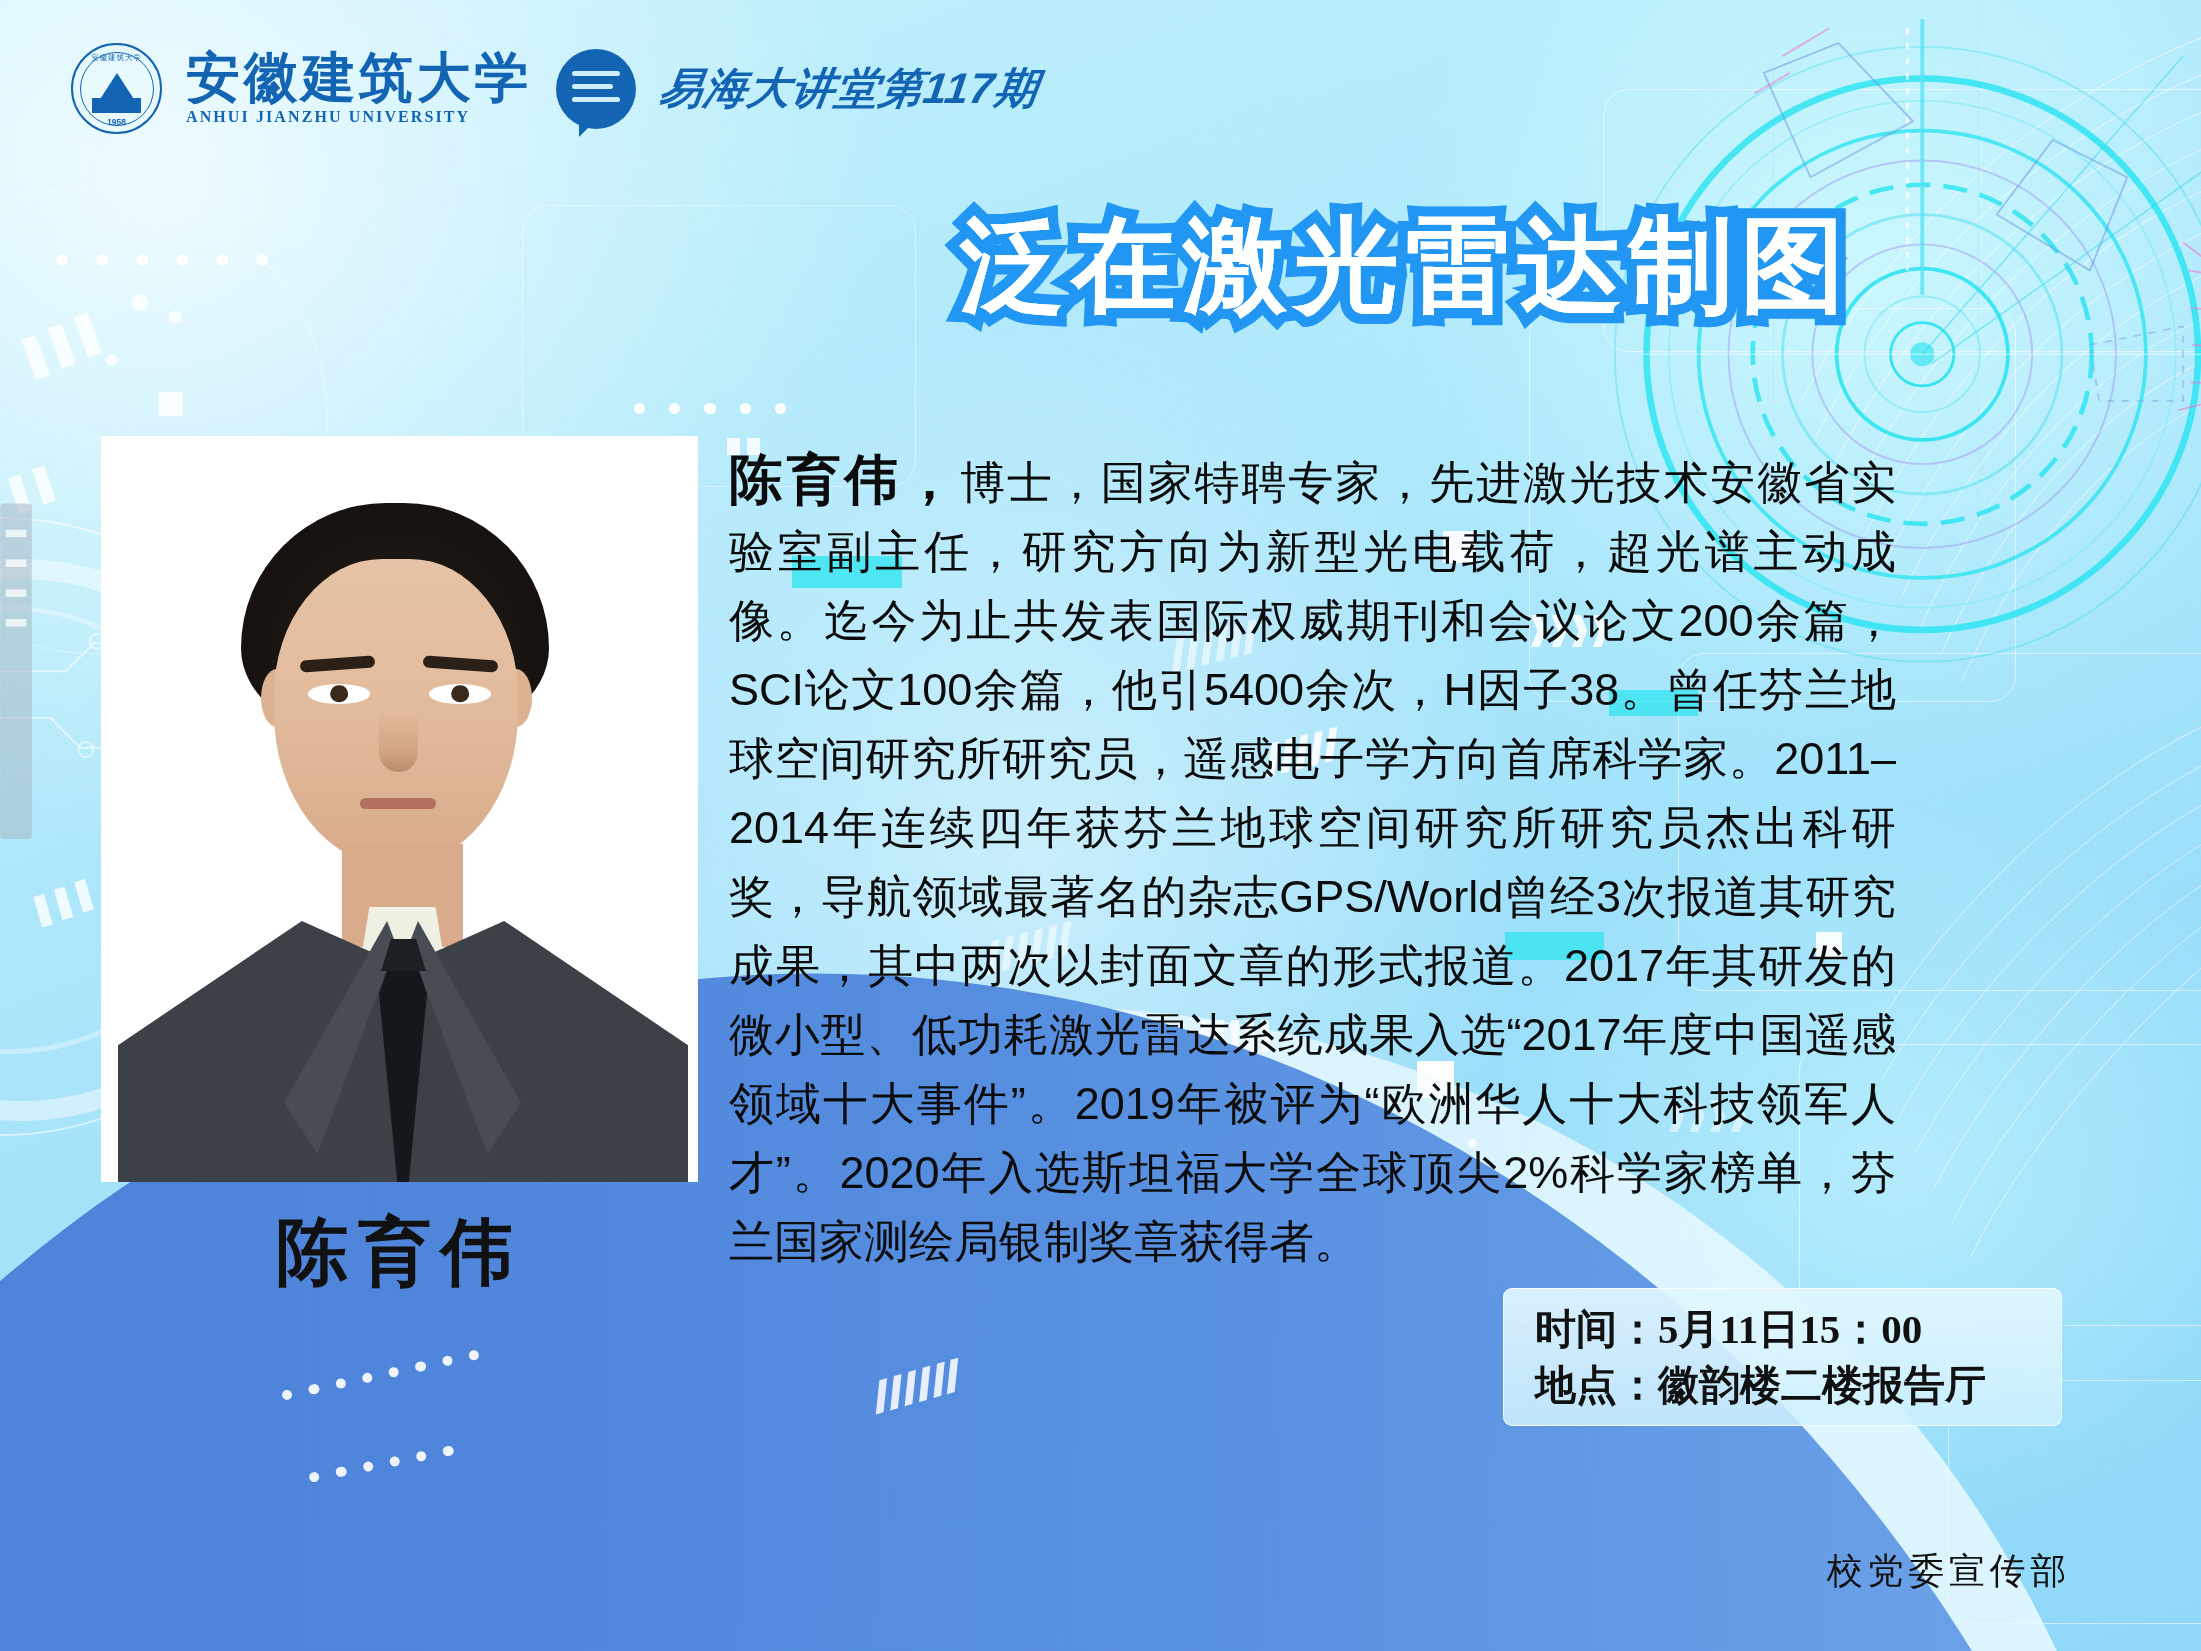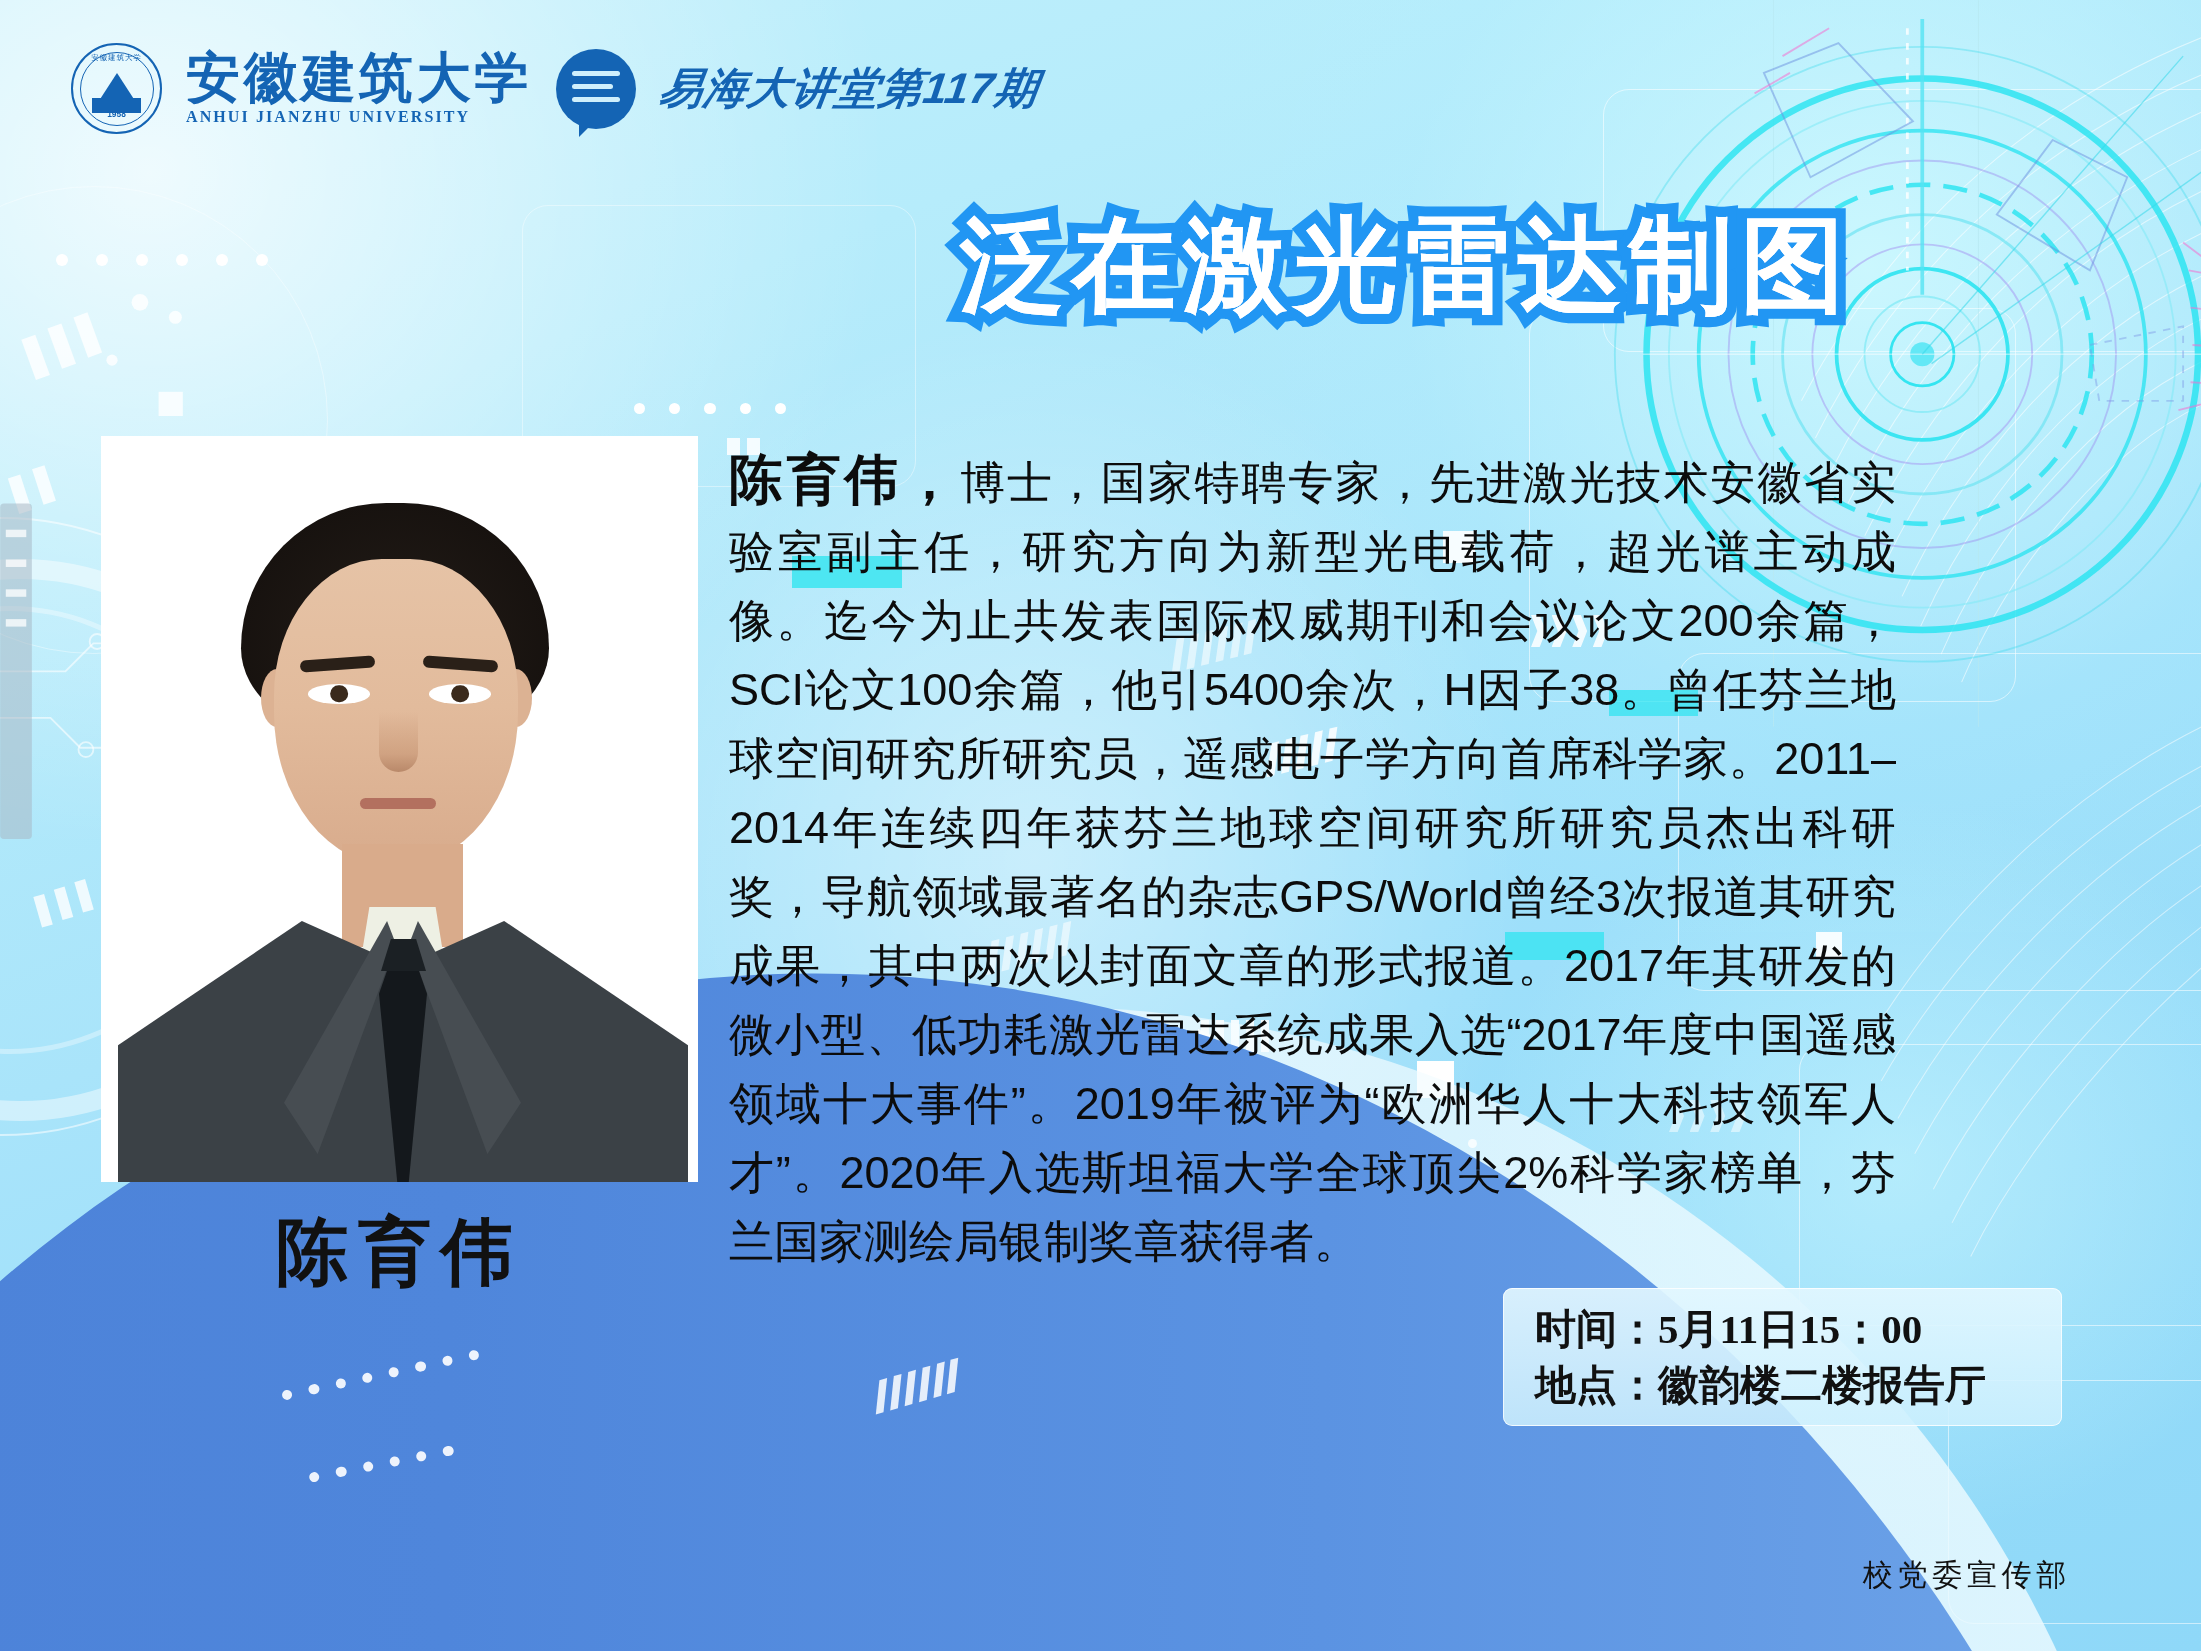--- a/index.html
+++ b/index.html
@@ -77,21 +77,21 @@
   .mesh{position:absolute;pointer-events:none;overflow:hidden;}
 
   
   .header{position:absolute;left:71px;top:43px;display:flex;align-items:center;gap:24px;}
   .seal{position:relative;width:91px;height:91px;border-radius:50%;
     border:2.8px solid #1464b4;box-sizing:border-box;}
   .seal .inner{position:absolute;inset:6.5px;border-radius:50%;border:1.9px solid #1464b4;}
   .seal .tri{position:absolute;left:50%;top:28px;transform:translateX(-50%);
     width:0;height:0;border-left:24px solid transparent;border-right:24px solid transparent;border-bottom:37px solid #1464b4;}
   .seal .base{position:absolute;left:18.6px;right:18.6px;bottom:18.6px;height:15px;background:#1464b4;}
-  .seal .yr{position:absolute;left:0;right:0;bottom:13px;text-align:center;font-size:8.4px;color:#1464b4;font-weight:bold;}
+  .seal .yr{position:absolute;left:0;right:0;bottom:5px;text-align:center;font-size:8.4px;color:#1464b4;font-weight:bold;}
   .seal .arcTop,.seal .arcBot{position:absolute;left:0;right:0;text-align:center;font-size:7.5px;color:#1464b4;letter-spacing:0.9px;}
   .uniName{font-family:"Liberation Serif",serif;font-size:54px;font-weight:bold;color:#1464b4;
     letter-spacing:3.7px;line-height:1;}
   .uniEn{font-family:"Liberation Serif",serif;font-size:16px;font-weight:bold;color:#1464b4;letter-spacing:2.1px;margin-top:3.7px;}
   .bookIcon{position:relative;width:80px;height:80px;}
   .bookIcon .bub{position:absolute;inset:0;border-radius:50%;background:#1464b4;}
   .bookIcon .tail{position:absolute;left:22.4px;bottom:-8.4px;width:0;height:0;
     border-left:0 solid transparent;border-right:20.5px solid transparent;border-top:20.5px solid #1464b4;}
   .bookIcon .l{position:absolute;left:16px;height:5.6px;background:#cfeffc;border-radius:2.8px;}
   .series{font-family:"Liberation Sans",sans-serif;font-size:43px;font-weight:bold;color:#1464b4;
@@ -150,21 +150,21 @@
 
   
   .infobox{position:absolute;left:1503px;top:1288px;width:559px;height:138px;
     background:linear-gradient(180deg,rgba(226,247,255,.92) 0%,rgba(205,240,254,.86) 100%);
     border-radius:9.3px;box-shadow:0 0 0 0.9px rgba(255,255,255,.8) inset;
     padding:13px 32px;box-sizing:border-box;}
   .inforow{font-family:"Liberation Serif",serif;font-size:41px;font-weight:bold;color:#111;line-height:56px;white-space:nowrap;}
 
   
   .footer{position:absolute;right:131px;bottom:56px;font-family:Liberation Mono, monospace;
-    font-size:30px;color:#111;letter-spacing:4.7px;}
+    font-size:36px;color:#111;letter-spacing:4.7px;}
 </style>
 </head>
 <body>
 
 <div id="poster">
 
   <div class="wash wash-a"></div>
   <div class="wash wash-b"></div>
   <div class="wash wash-c"></div>
   <div class="wash wash-d"></div>

